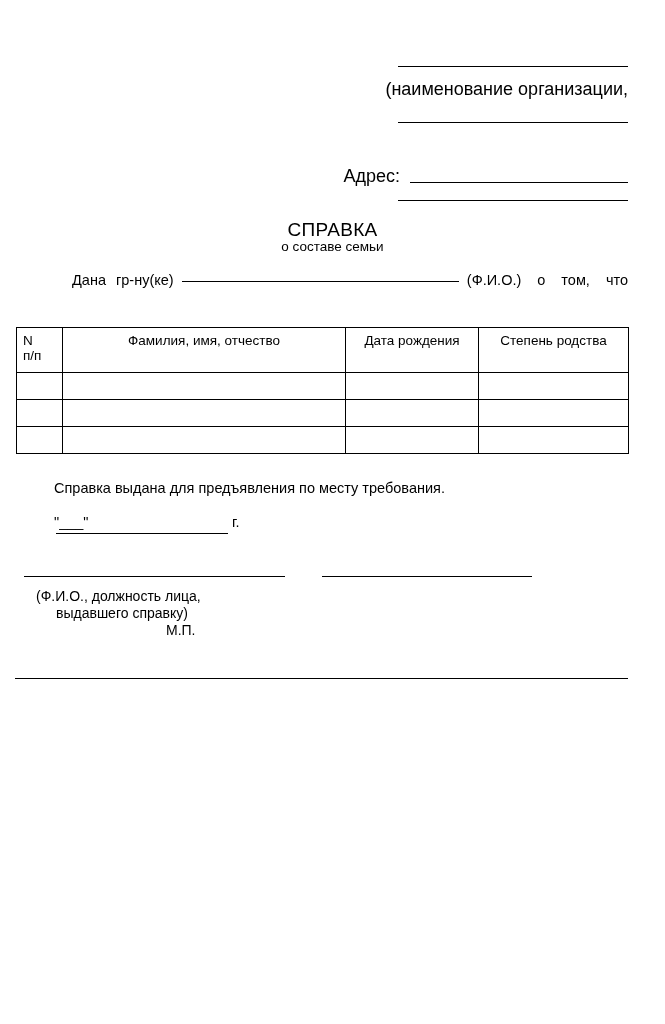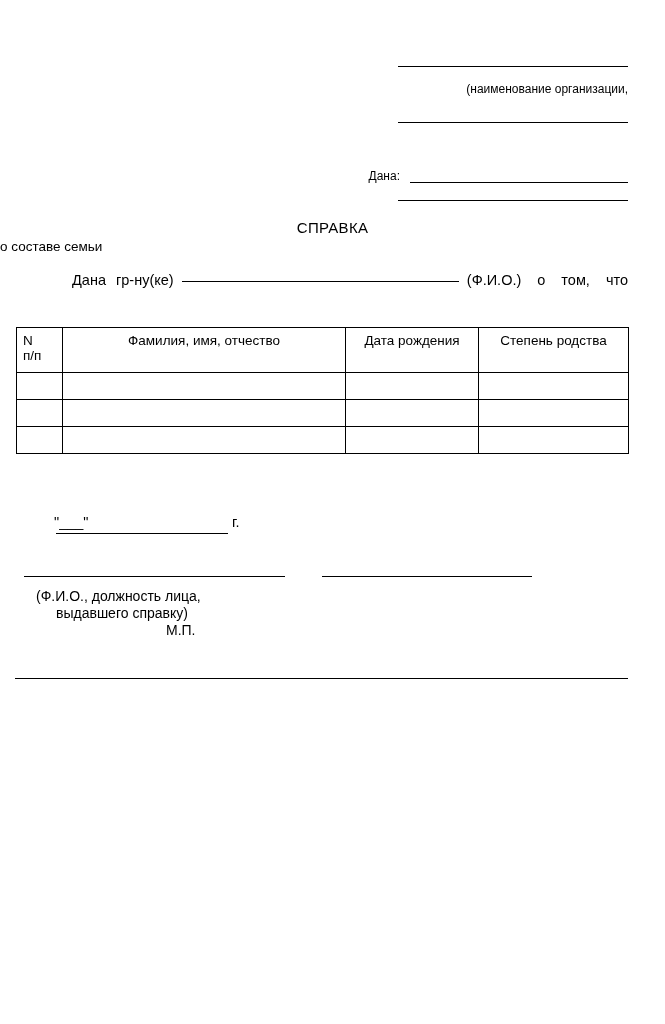--- a/index.html
+++ b/index.html
@@ -29,40 +29,40 @@
   
   .rule {
     position: absolute;
     height: 0;
     border-top: 1.6px solid #000;
   }
 
   
   .hdr-line-text {
     position: absolute;
-    font-size: 12px;
+    font-size: 18px;
     line-height: 18px;
     text-align: right;
     white-space: nowrap;
   }
 
   
   .title-main {
     position: absolute;
     left: 0;
     width: 665px;
     text-align: center;
-    font-size: 15px;
+    font-size: 19px;
     letter-spacing: 0.3px;
   }
   .title-sub {
     position: absolute;
     left: 0;
     width: 665px;
-    text-align: left;
+    text-align: center;
     font-size: 13.5px;
   }
 
   
   .body-para {
     position: absolute;
     left: 16px;
     width: 612px;
     font-size: 14.5px;
     line-height: 21px;
@@ -157,21 +157,21 @@
 </head>
 <body>
 
 <div class="page">
 
   <div class="rule" style="left:398px; top:66px; width:230px;"></div>
   <div class="hdr-line-text" style="left:328px; top:80px; width:300px;">(наименование организации,</div>
 
   <div class="rule" style="left:398px; top:122px; width:230px;"></div>
 
-  <div class="hdr-line-text" style="left:330px; top:167px; width:70px; text-align:right;">Дана:</div>
+  <div class="hdr-line-text" style="left:330px; top:167px; width:70px; text-align:right;">Адрес:</div>
   <div class="rule" style="left:410px; top:182px; width:218px;"></div>
   <div class="rule" style="left:398px; top:200px; width:230px;"></div>
 
   <div class="title-main" style="top:219px;">СПРАВКА</div>
   <div class="title-sub" style="top:239px;">о составе семьи</div>
 
   <div class="body-para" style="top:270px;">
     <div class="jline">
       <span class="seg" style="flex:0 0 36px;"></span>
       <span class="seg">Дана</span>
@@ -229,20 +229,21 @@
       </tr>
       <tr>
         <td></td>
         <td></td>
         <td></td>
         <td></td>
       </tr>
     </tbody>
   </table>
 
+  <div class="note" style="left:54px; top:480px;">Справка выдана для предъявления по месту требования.</div>
 
   <div class="date-line" style="left:54px; top:514px; width:220px; height:22px;">
     <span class="quotes" style="left:0px;">"___"</span>
     <span class="dl-rule" style="left:2px; top:19px; width:172px;"></span>
     <span class="dl-year" style="left:178px;">г.</span>
   </div>
 
   <div class="rule" style="left:24px; top:576px; width:261px;"></div>
   <div class="rule" style="left:322px; top:576px; width:210px;"></div>
 

